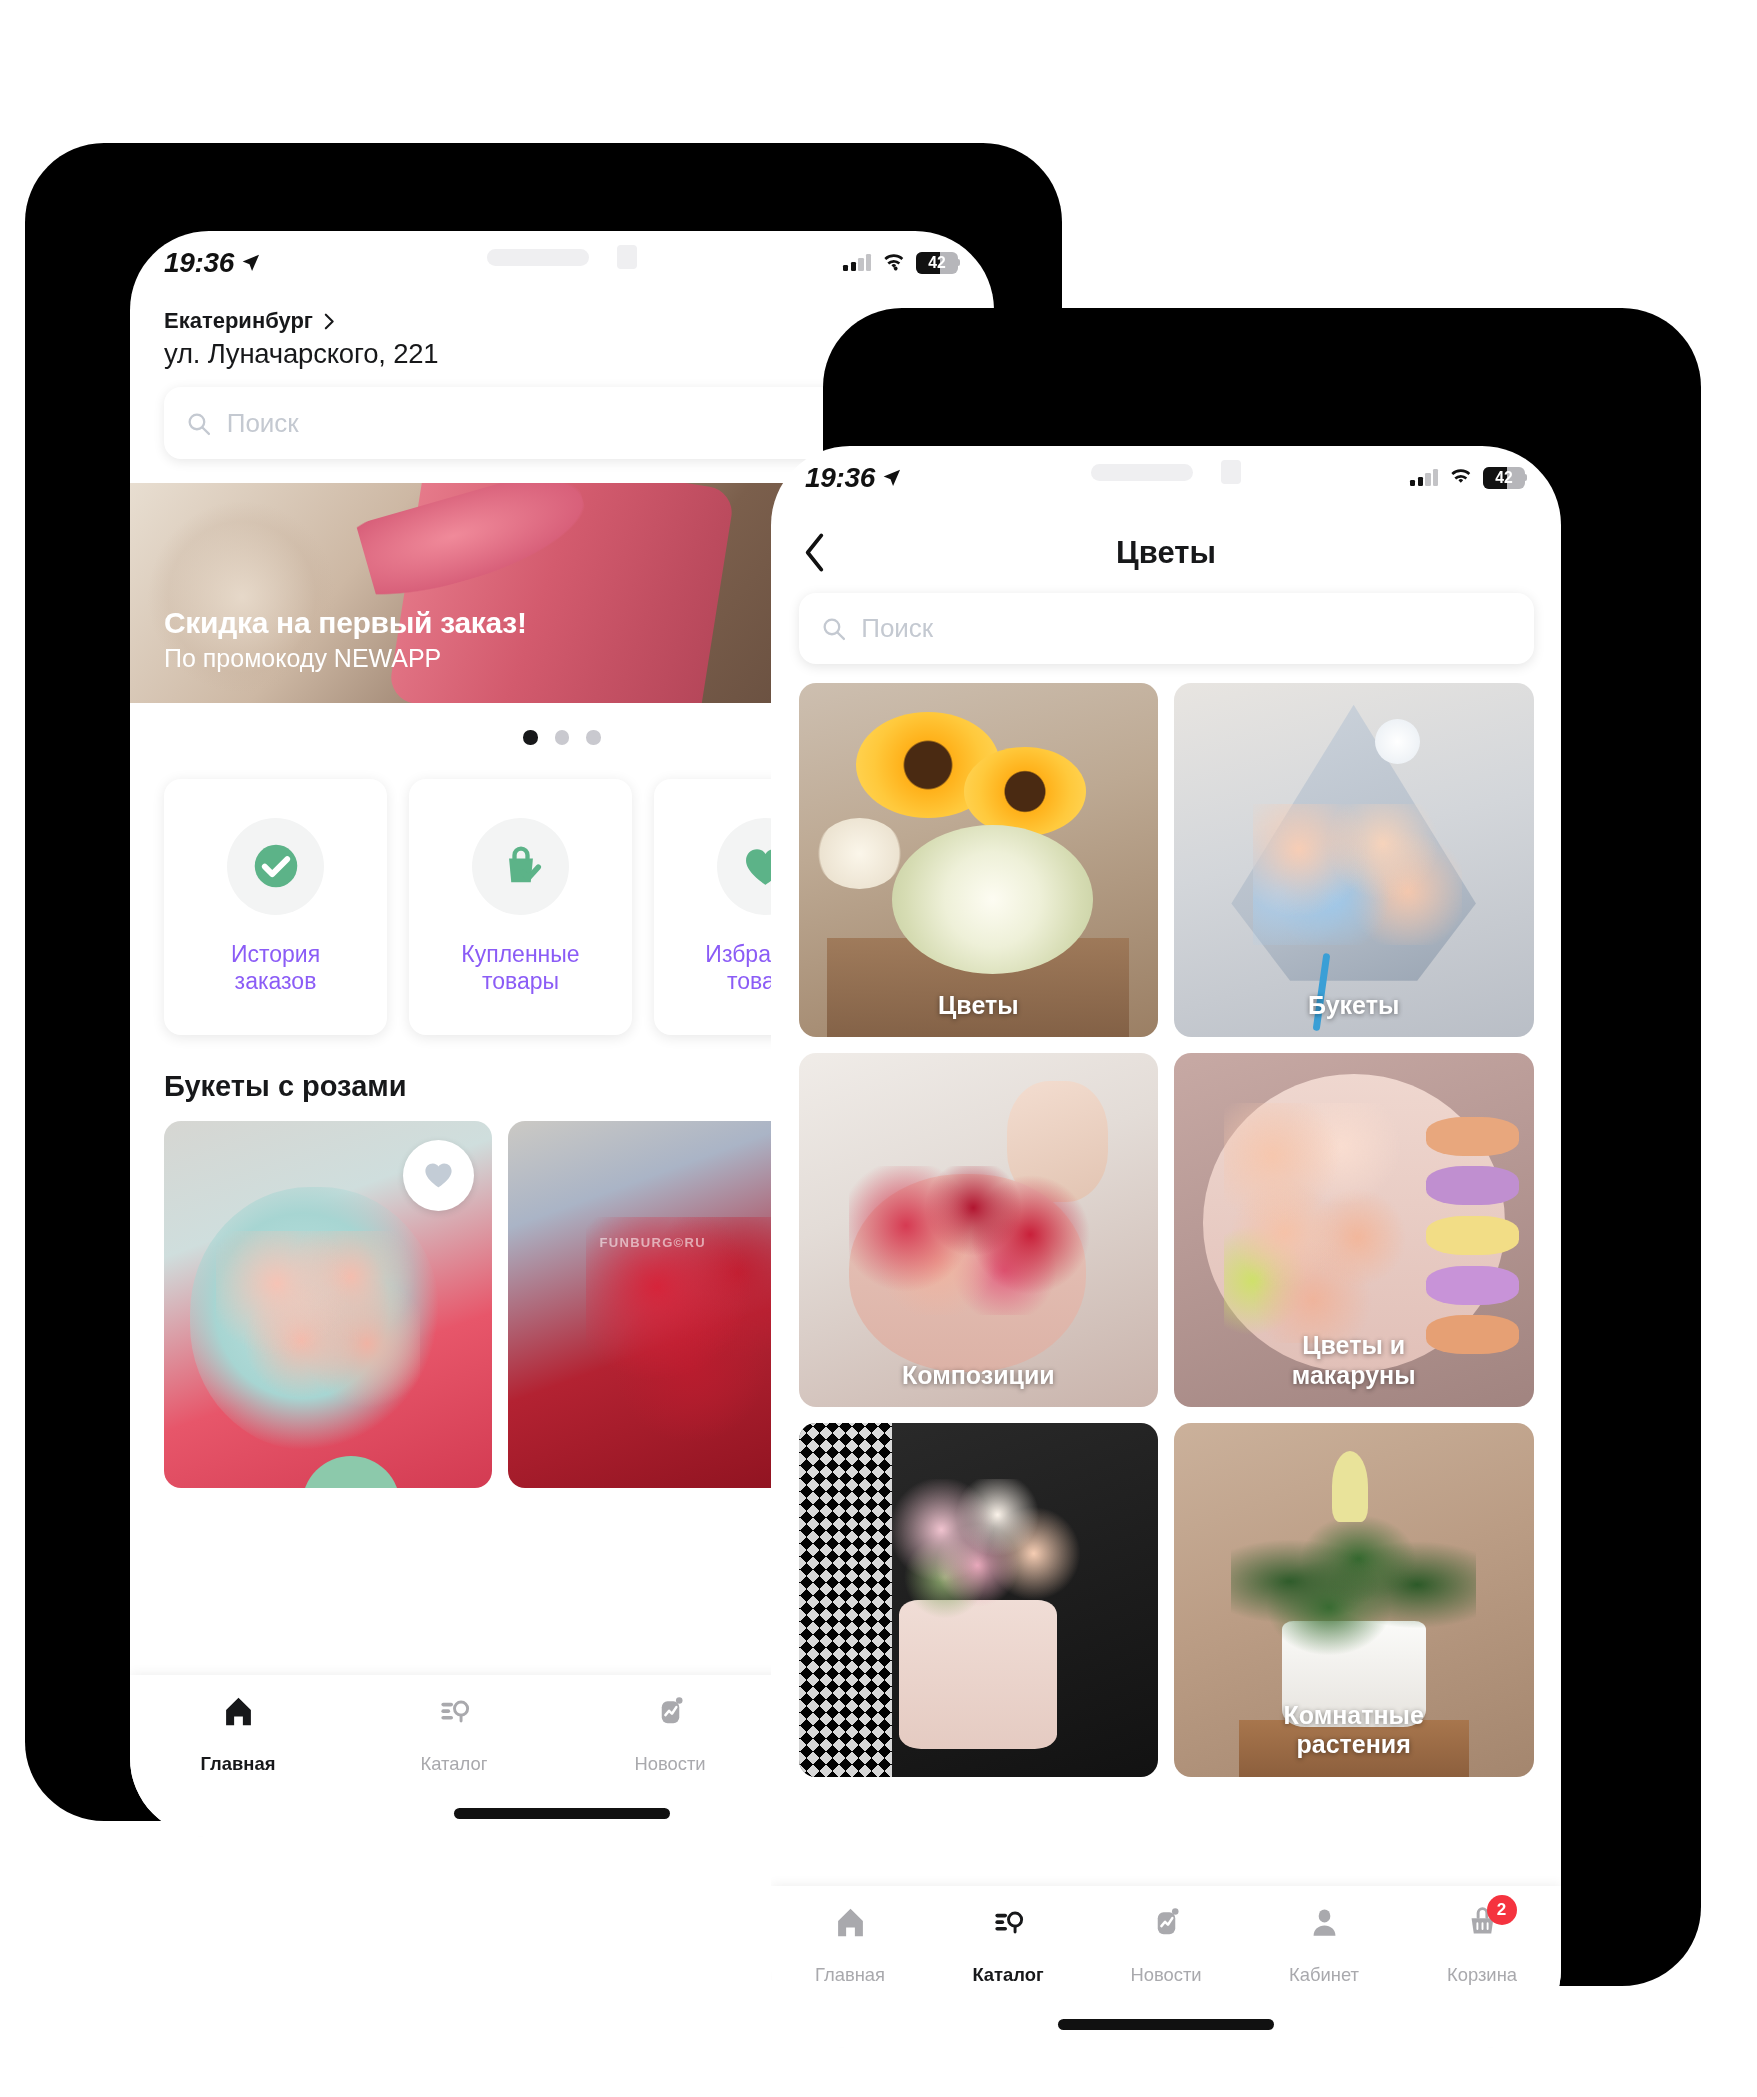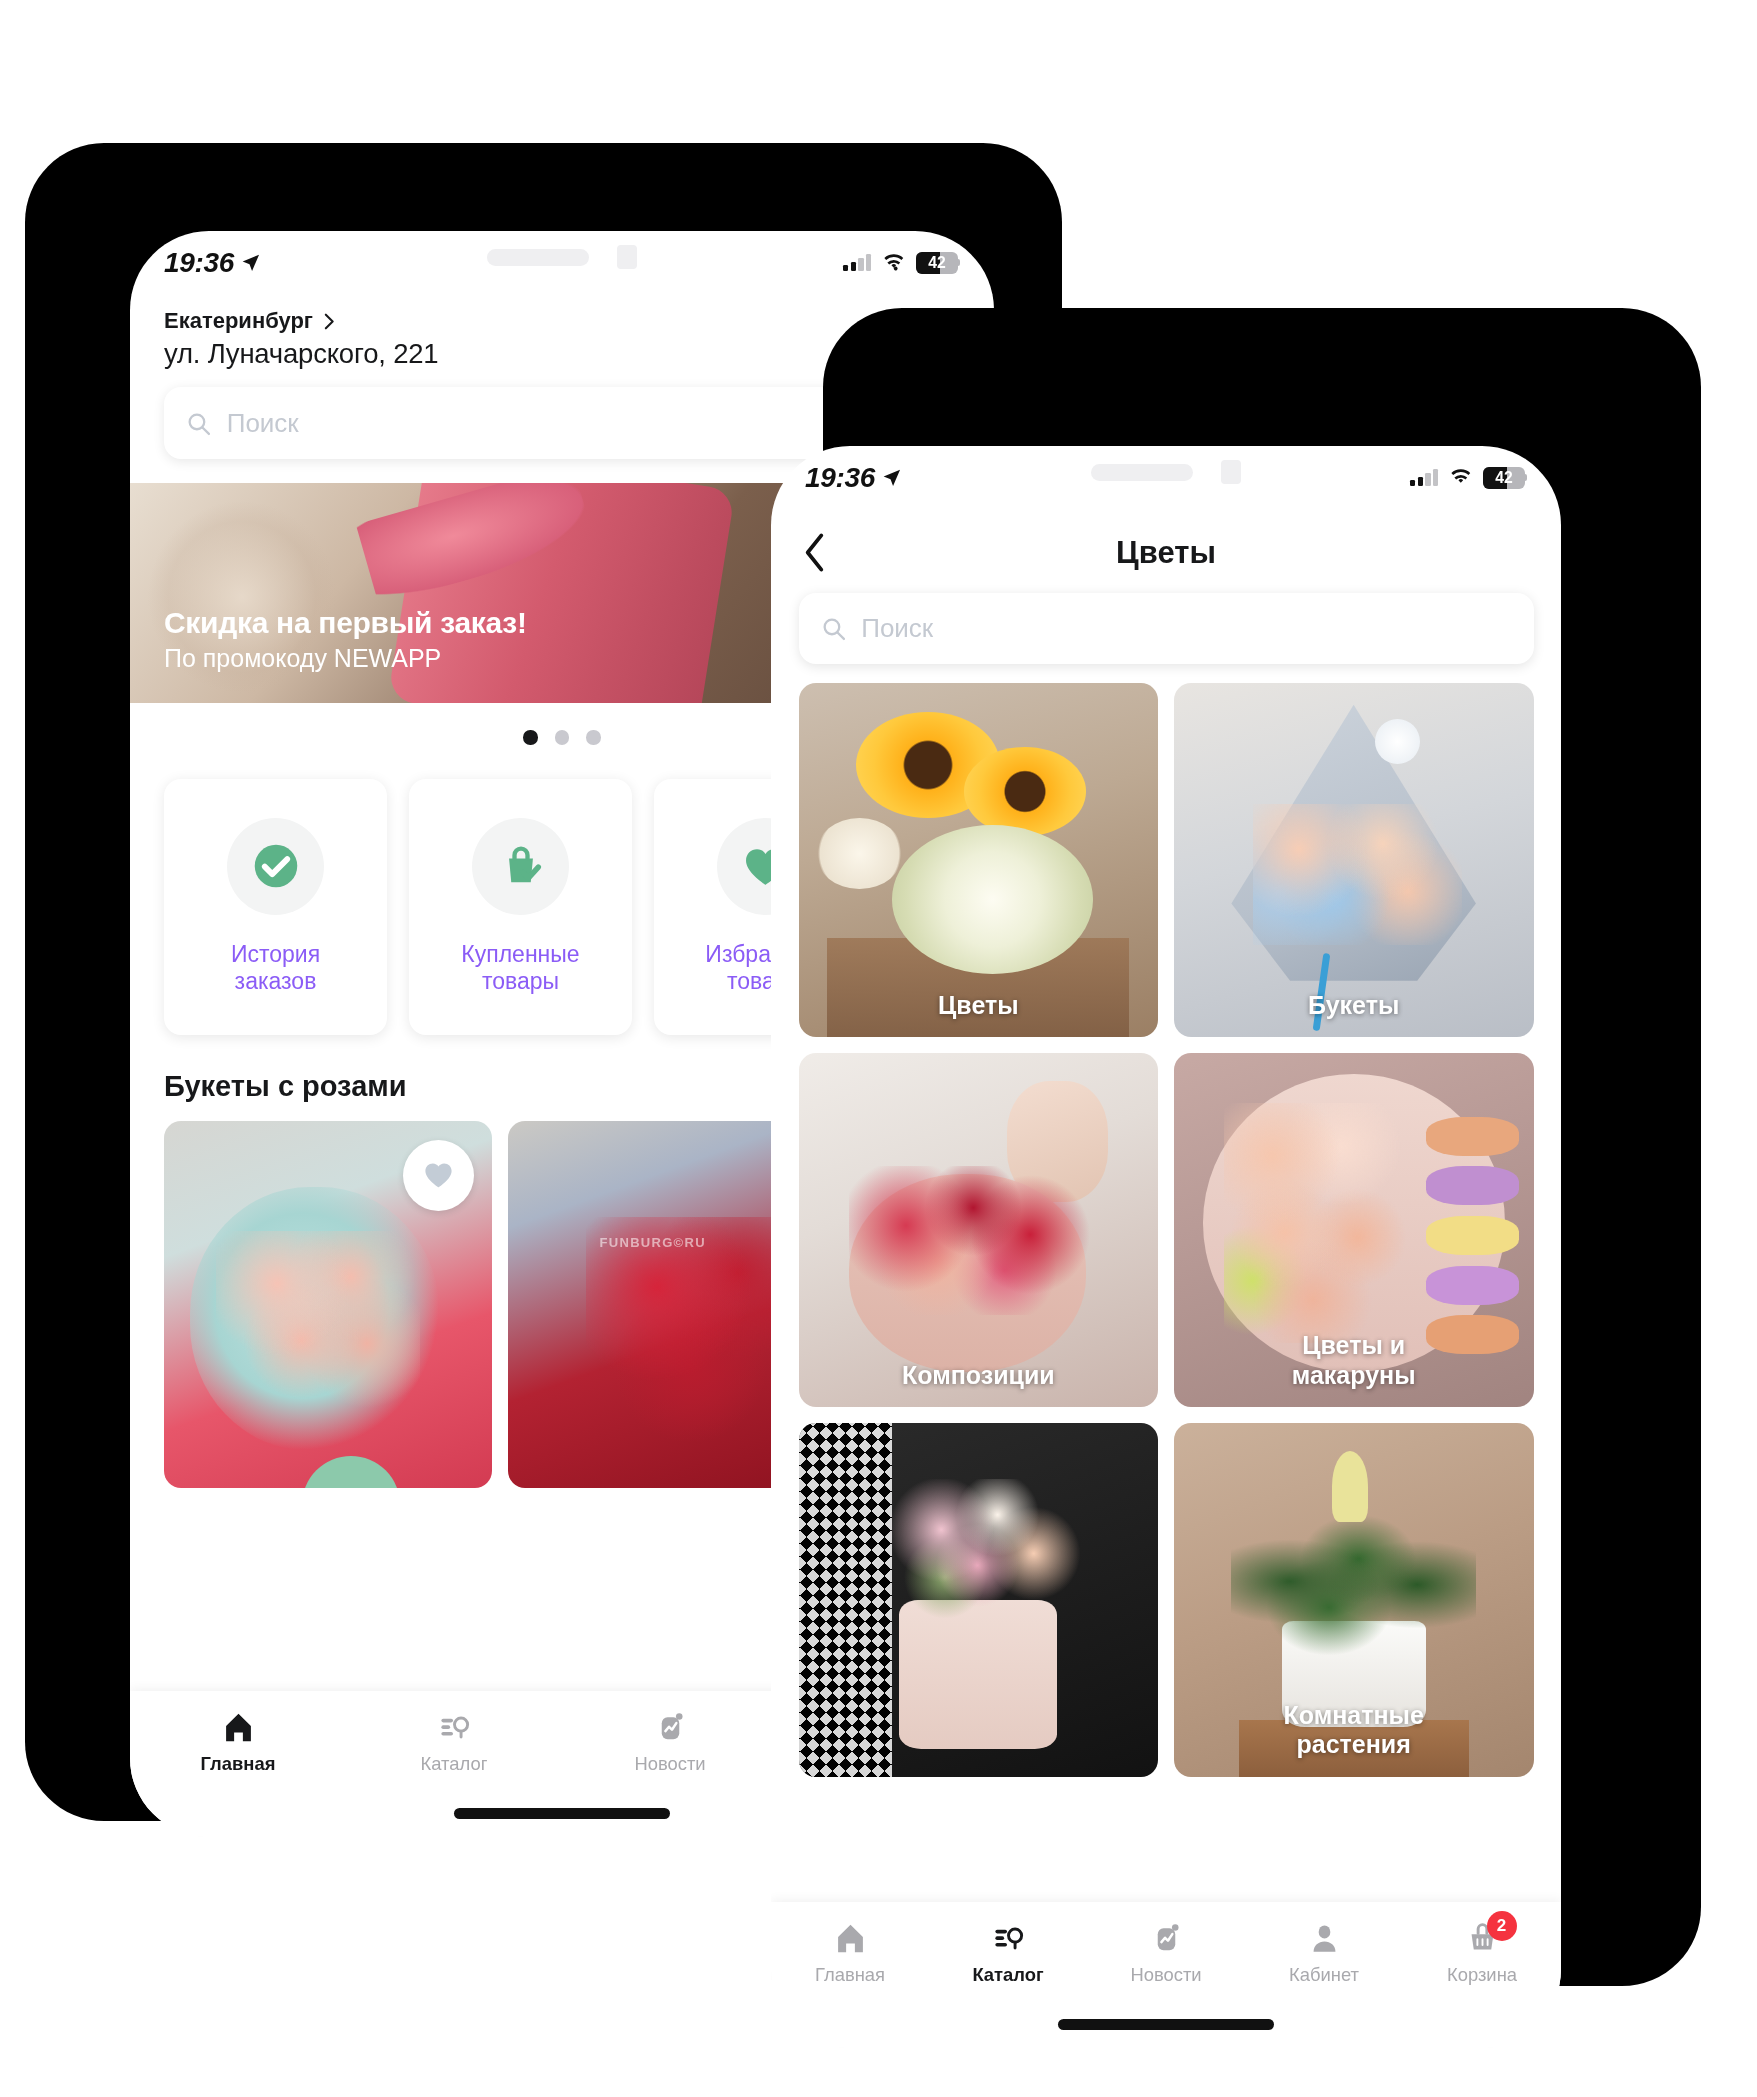--- a/index.html
+++ b/index.html
@@ -151,21 +151,21 @@
   }
   .green-blob { position:absolute; left:42%; bottom:-18%; width:98px; height:98px; border-radius:50%; background:#8cc9ab; }
 
   
   .tabbar {
     position:absolute; left:0; right:0; bottom:0;
     background:#fff; padding-top: 17px;
     box-shadow: 0 -2px 10.5px rgba(0,0,0,0.06);
   }
   .tabs { display:flex; }
-  .tab { flex:1; display:flex; flex-direction:column; align-items:center; gap: 7px; position:relative; }
+  .tab { flex:1; display:flex; flex-direction:column; align-items:center; gap: 23px; position:relative; }
   .tab .tlabel { font-size: 18.4px; color:#a9a9ad; }
   .tab.active .tlabel { color:#17181a; font-weight:700; }
   .tab .ticon { height: 38px; display:flex; align-items:center; justify-content:center; position:relative; }
   .home-bar { width: 216px; height: 10.5px; border-radius: 6.6px; background:#111; margin: 33px auto 18.4px auto; }
   .cart-badge {
     position:absolute; right: -17px; top: -7.9px;
     min-width: 30px; height: 30px; padding: 0 6.6px; border-radius: 15px; background:#f5333f;
     color:#fff; font-size: 17px; font-weight: 700;
     display:flex; align-items:center; justify-content:center;
   }

